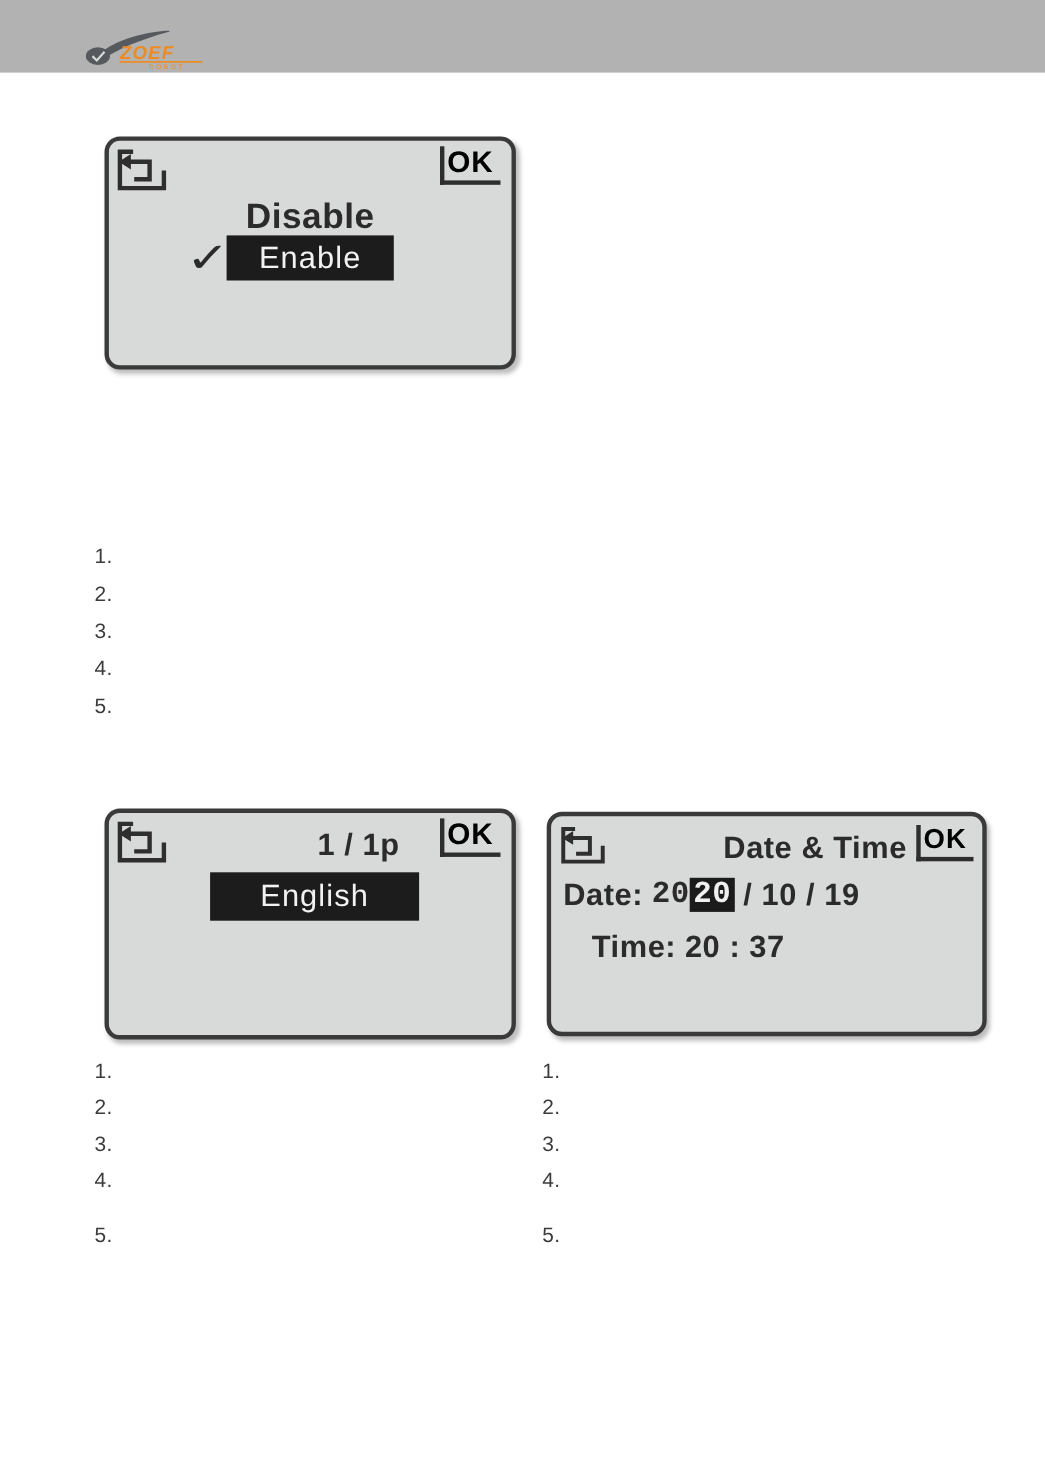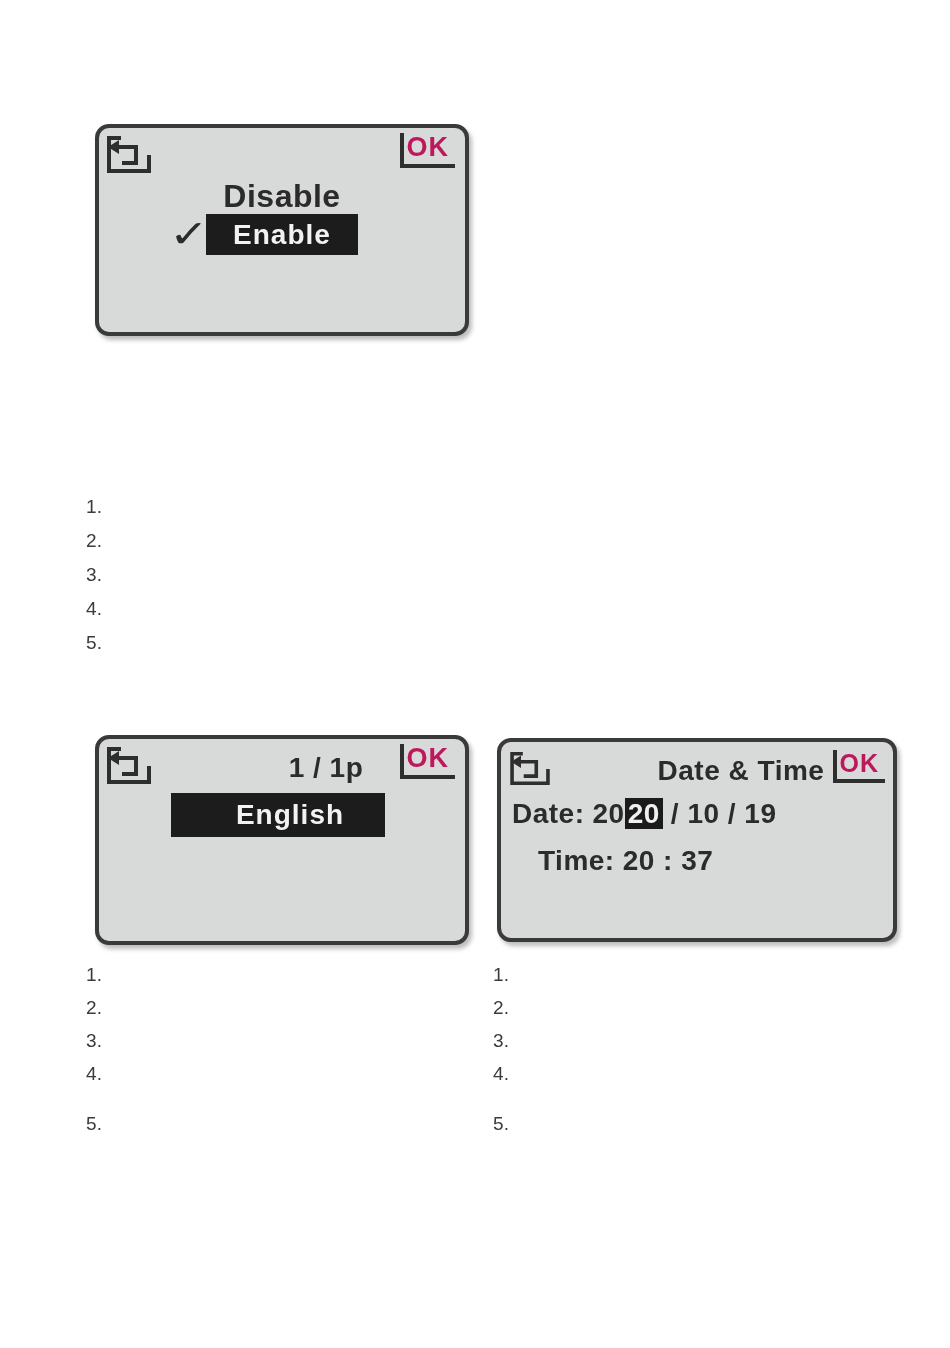--- a/index.html
+++ b/index.html
@@ -22,21 +22,21 @@
   }
   .screen-enable   { left:95px;  top:124px; width:374px; height:212px; }
   .screen-language { left:95px;  top:735px; width:374px; height:210px; }
   .screen-datetime { left:497px; top:738px; width:400px; height:204px; }
 
   .back-icon { position:absolute; left:7px; top:7px; width:46px; height:39px; }
   .screen-datetime .back-icon { width:42px; height:35px; left:8px; top:9px; }
 
   .ok-badge {
     position:absolute; top:5px; right:10px;
-    font-size:27px; font-weight:bold; letter-spacing:1px; color:#be185d;
+    font-size:27px; font-weight:bold; letter-spacing:1px; color:#000000;
     border-left:4px solid #2e2e2e; border-bottom:4px solid #2e2e2e;
     padding:0 6px 1px 3px; line-height:1.1;
   }
   .screen-datetime .ok-badge { font-size:25px; top:8px; right:8px; }
 
   .lcd-title {
     position:absolute; left:0; top:13px; width:100%;
     text-align:center; font-size:28px; font-weight:bold; letter-spacing:0.5px;margin-left:44px;
   }
 
@@ -45,48 +45,58 @@
     text-align:center; font-size:32px; font-weight:bold; letter-spacing:0.5px;
   }
   .check {
     position:absolute; left:74px; top:84px;
     font-size:38px; font-weight:normal; color:#2b2b2b;
     transform:scaleX(1.25);
   }
   .hl-bar {
     position:absolute; background:#1c1c1c; color:#f2f2f2;
     display:flex; align-items:center; justify-content:center;
-    font-size:28px; font-weight:bold; letter-spacing:1px;
+    font-size:28px; font-weight:normal; letter-spacing:1px;
   }
   .enable-bar  { left:107px; top:86px; width:152px; height:41px; }
-  .english-bar { left:72px;  top:54px; width:190px; height:44px;padding-left:24px; }
+  .english-bar { left:92px;  top:54px; width:190px; height:44px; }
 
   .dt-row {
     position:absolute; left:11px; display:flex; align-items:flex-start; gap:8px;
     font-size:28px; font-weight:bold; letter-spacing:0.5px; white-space:nowrap;
   }
   .date-row { top:56px; }
   .time-row { top:103px;margin-left:26px; }
   .hl-inline { background:#1b1b1b; color:#f0f0f0; padding:0 3px; }
-  .year-group { white-space:nowrap; }
+  .year-group { white-space:nowrap;font-family:Liberation Mono, monospace; }
 
   
   .numlist { position:absolute; color:#3b3b3b; font-size:19px; letter-spacing:0.3px; }
   .numlist .numitem { height:34px; line-height:34px; }
   .list-top { left:86px; top:490px; }
   .list-bl  { left:86px; top:958px; }
   .list-br  { left:493px; top:958px; }
   .list-bl .numitem, .list-br .numitem { height:33px; line-height:33px; }
   .list-bl .numitem:last-child, .list-br .numitem:last-child { margin-top:17px; }
 </style>
 </head>
 <body>
 
 <div class="page">
 
+  <header class="topbar">
+    <svg class="logo" viewBox="0 0 120 40">
+      <path d="M10 29 C 22 16, 44 7, 74 4 C 78 3.6 80 4.2 76 5.4 C 52 12 30 21 18 30 Z" fill="#565a5e"></path>
+      <ellipse cx="13" cy="27" rx="11" ry="8" fill="#565a5e"></ellipse>
+      <path d="M8 27 l4 4 l7 -8" stroke="#d8d8d8" stroke-width="2" fill="none"></path>
+      <text x="33" y="30" font-size="17" font-weight="bold" font-style="italic" fill="#ee8b20" letter-spacing="1">ZOEF</text>
+      <rect x="33" y="31.5" width="75" height="1.5" fill="#ee8b20"></rect>
+      <text x="59" y="39" font-size="6" fill="#ee8b20" letter-spacing="2.4">ROBOT</text>
+    </svg>
+  </header>
 
   <section class="lcd screen-enable">
     <svg class="back-icon" viewBox="0 0 46 39">
       <polyline points="15,3 3,3 3,36 43,36 43,20" fill="none" stroke="#2e2e2e" stroke-width="4"></polyline>
       <polyline points="11,12 30,12 30,28 16,28" fill="none" stroke="#2e2e2e" stroke-width="4"></polyline>
       <polygon points="2,12 13,5 13,19" fill="#2e2e2e"></polygon>
     </svg>
     <div class="ok-badge">OK</div>
     <div class="opt-disable">Disable</div>
     <span class="check">✓</span>

